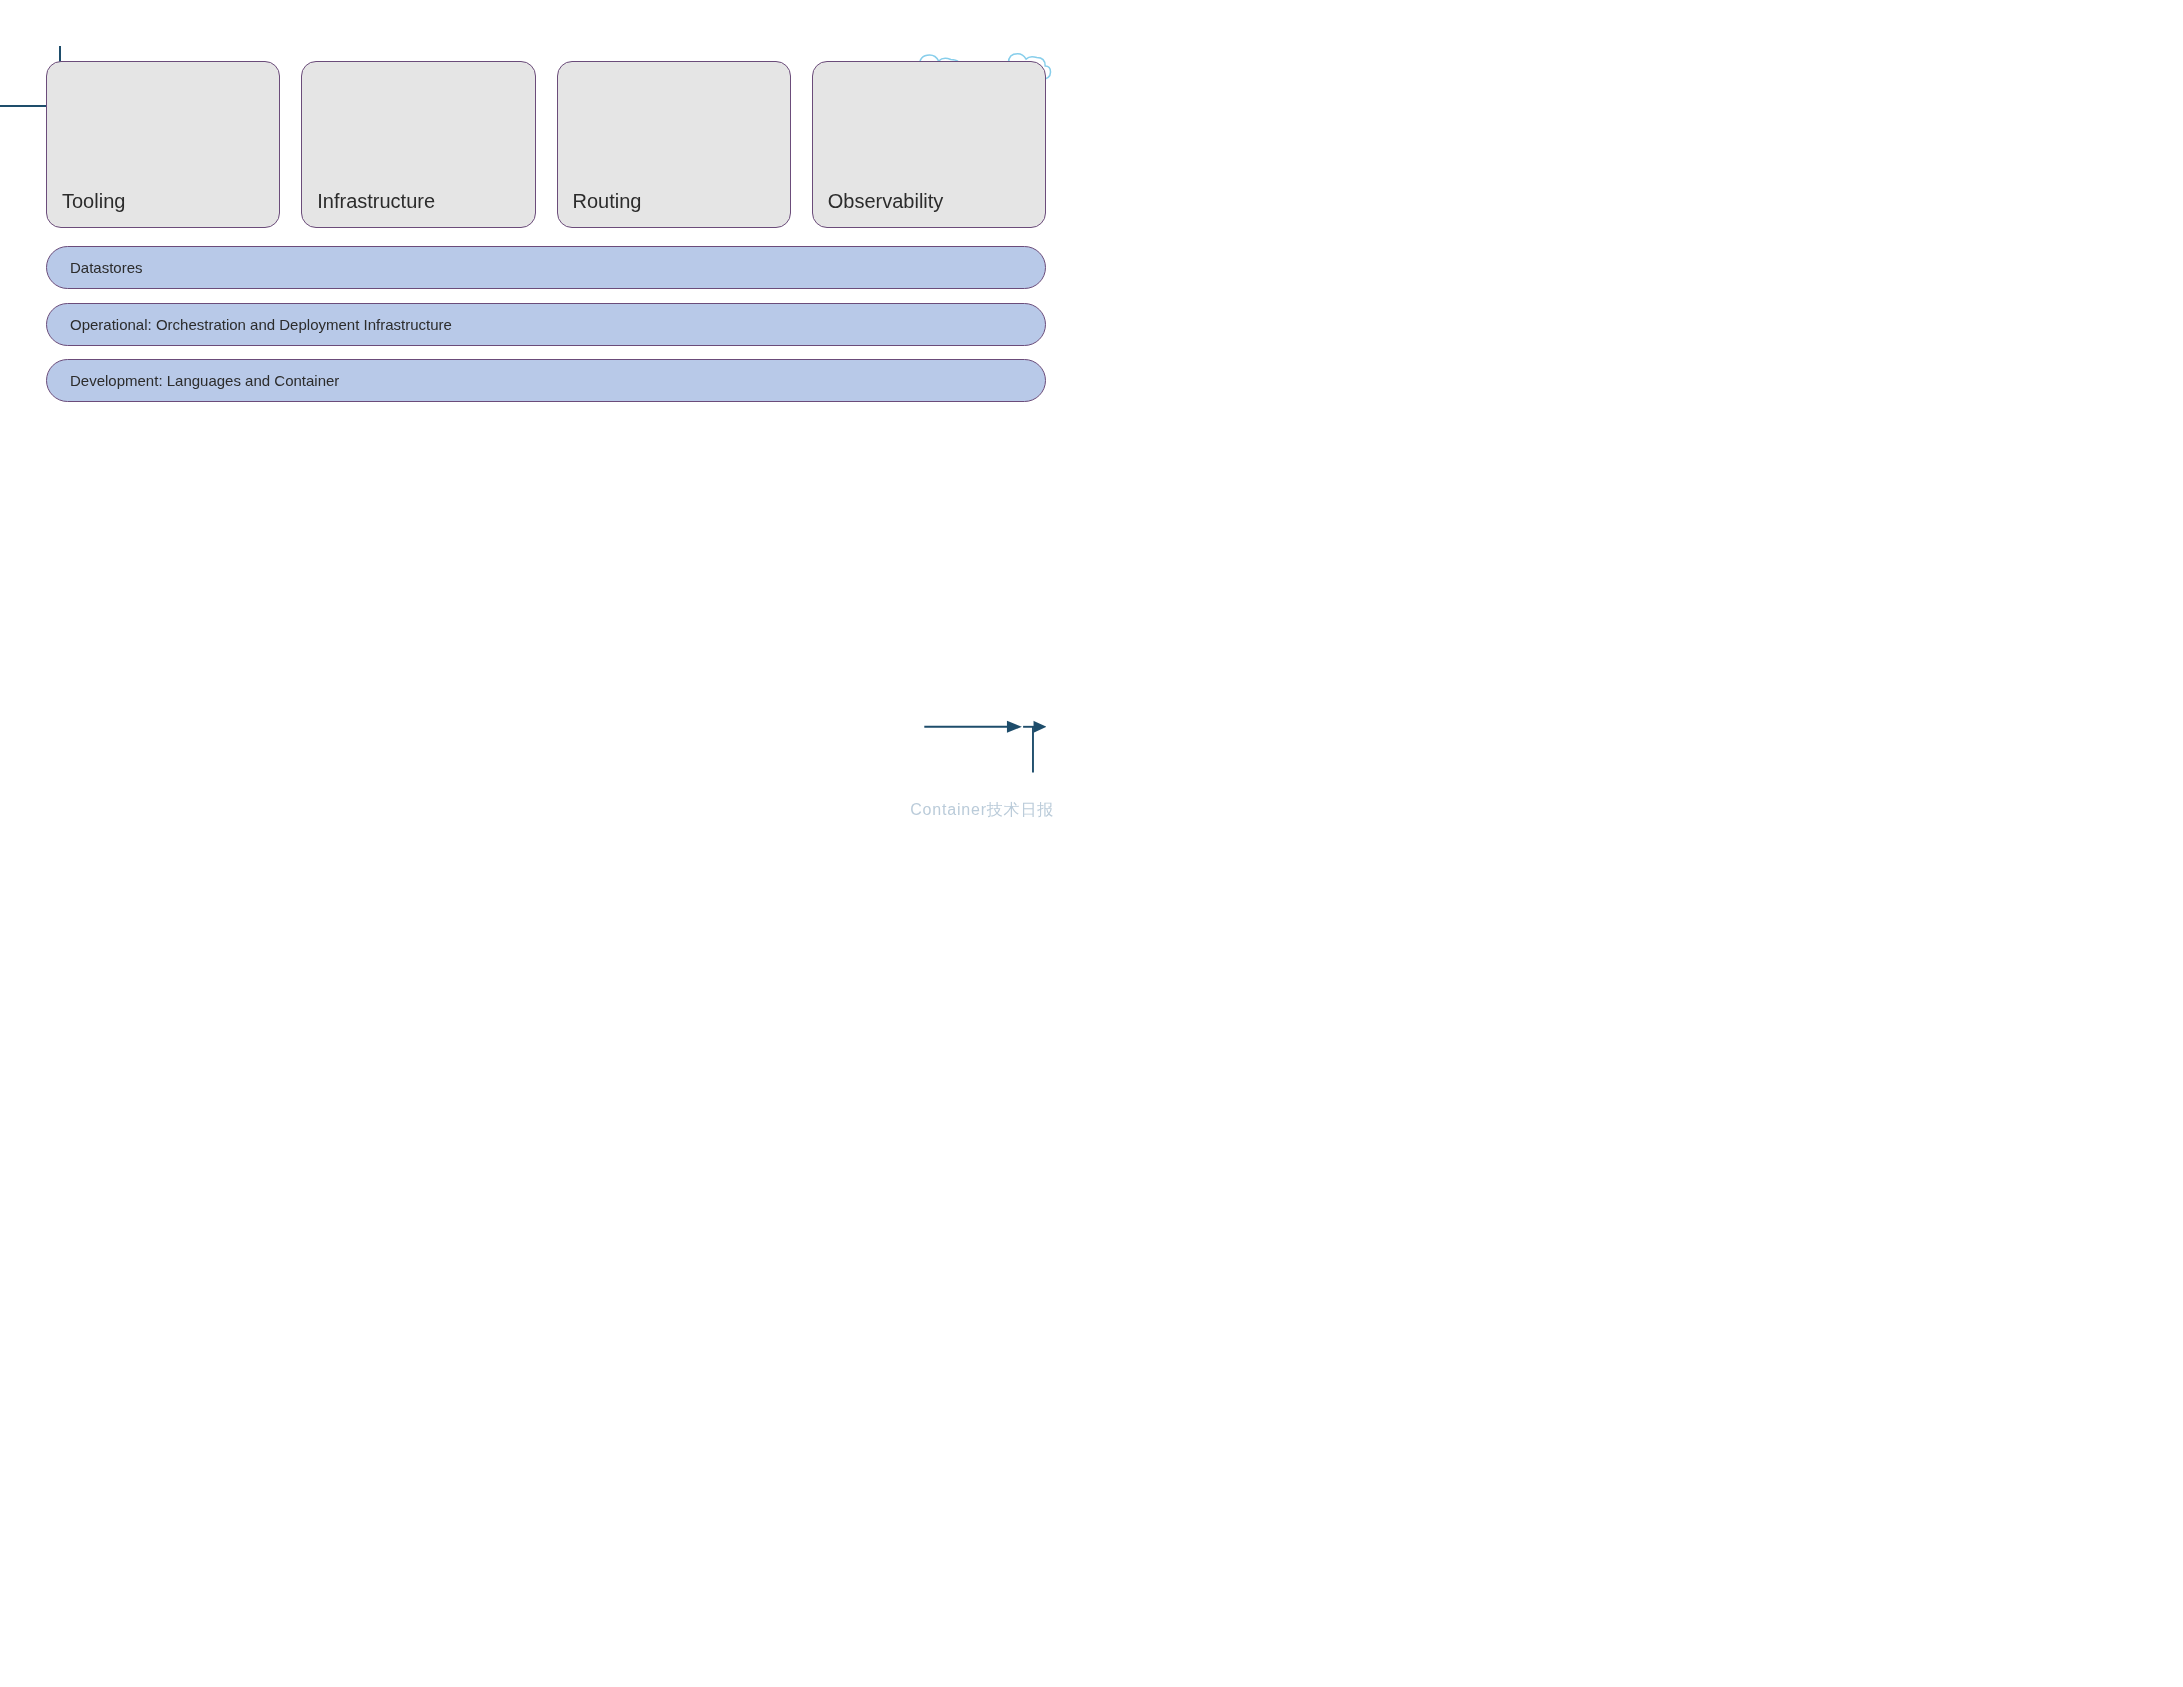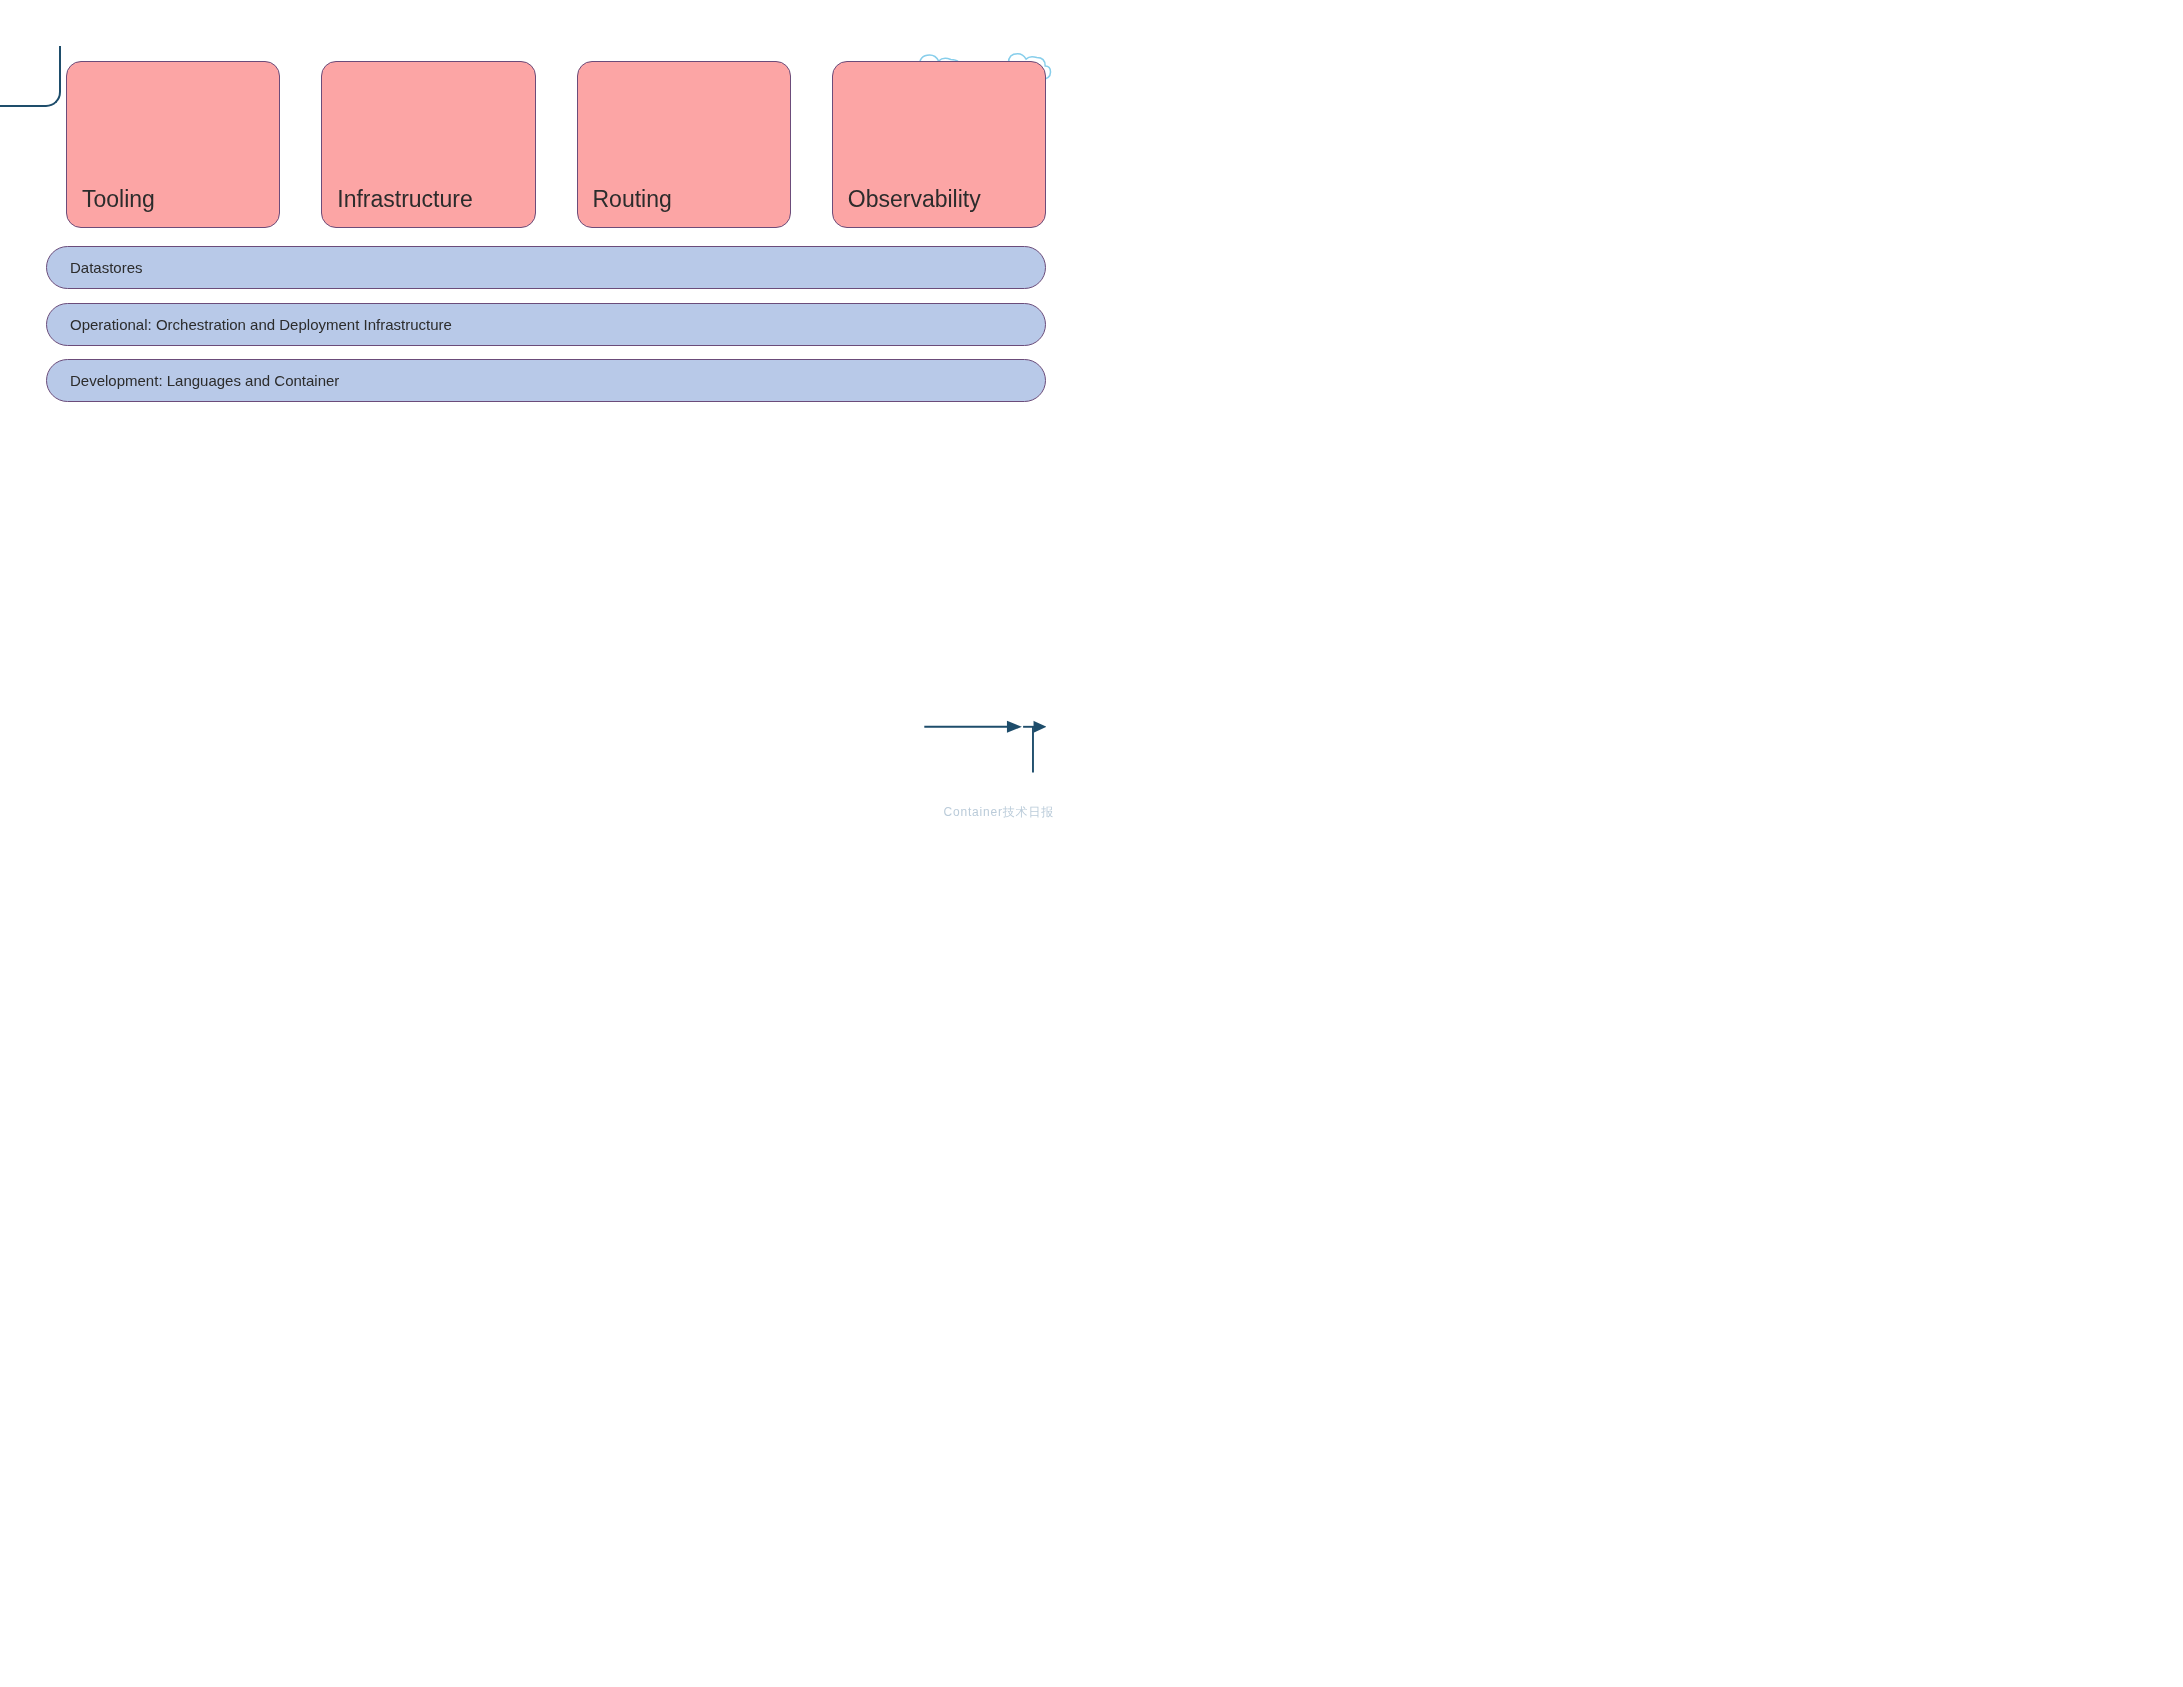--- a/index.html
+++ b/index.html
@@ -69,52 +69,51 @@
     
     .cards-row {
       display: flex;
       gap: 21px;
       margin-bottom: 18px;
       align-items: flex-end;
     }
 
     .card {
       flex: 1;
-      background: #fca5a5;
+      background: #e5e5e5;
       border: 1.9px solid #6b4c7a;
       border-radius: 15px;
       height: 167px;
       display: flex;
       align-items: flex-end;
       padding: 13.7px 15px;
-      font-size: 23px;
+      font-size: 20px;
       color: #2c2c2c;
       position: relative;
-      margin-left: 20px;
     }
 
     
     .bar {
       width: 100%;
       background: #b8c9e8;
       border: 1.9px solid #6b4c7a;
       border-radius: 30px;
       padding: 12px 23px;
       text-align: left;
       font-size: 15px;
       color: #2c2c2c;
       margin-bottom: 13.7px;
     }
 
     
     .watermark-text {
       position: absolute;
       bottom: 23px;
       right: 38px;
-      font-size: 12px;
+      font-size: 16px;
       color: rgba(130, 160, 185, 0.55);
       letter-spacing: 0.8px;
     }
   </style>
 </head>
 <body>
 
 <div class="corner-line-tl"></div>
 
 <div class="clouds">

